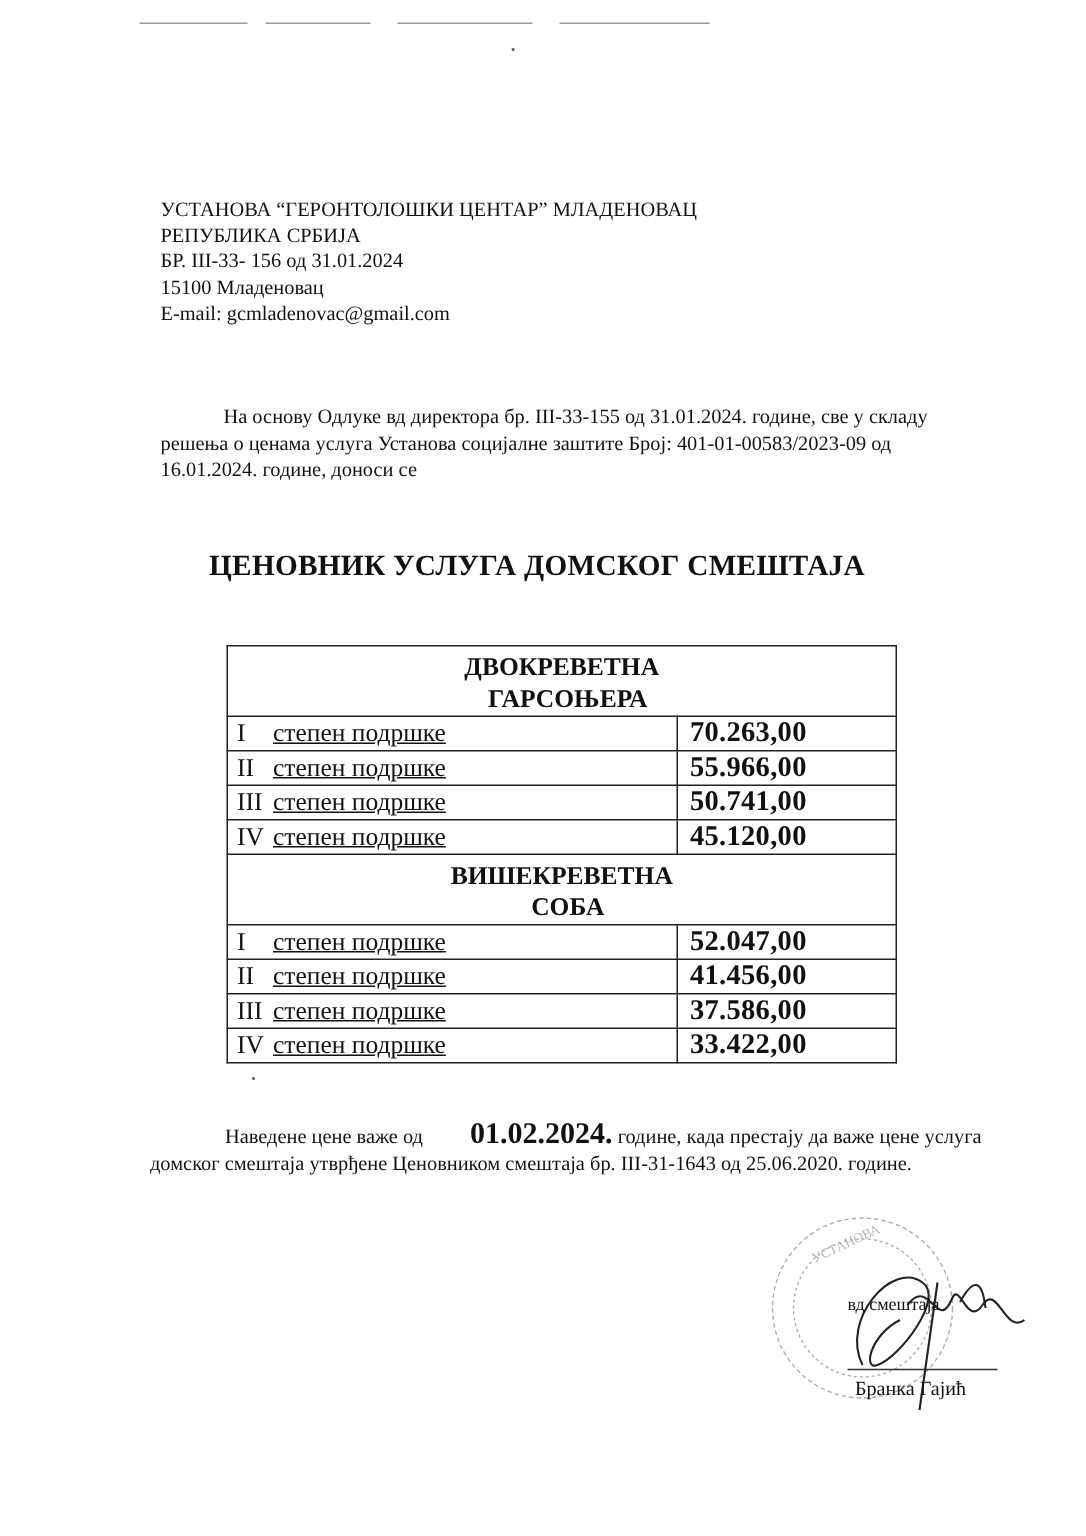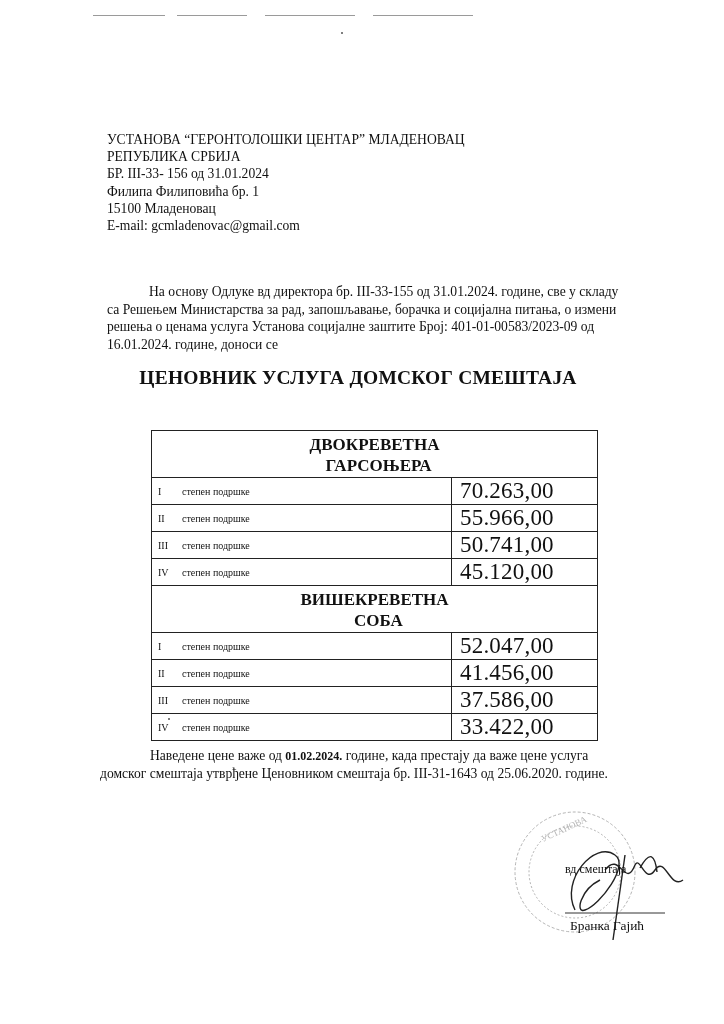--- a/index.html
+++ b/index.html
@@ -4,59 +4,57 @@
 <style>
   html, body { margin:0; padding:0; background:#ffffff; }
   body { width:724px; height:1024px; position:relative; overflow:hidden;
          font-family:"Liberation Serif", "DejaVu Serif", serif; color:#111; }
   .scanline { position:absolute; top:15px; height:1px; background:#9a9a9a; }
   .dot { position:absolute; width:2px; height:2px; background:#555; border-radius:1px; }
   .header-block { position:absolute; left:107px; top:131px; font-size:13.6px; line-height:17.2px; }
   .header-block div { white-space:nowrap; }
   .intro { position:absolute; left:107px; top:269px; width:520px; font-size:13.6px; line-height:17.5px; }
   .intro div { white-space:nowrap; }
-  .intro .indent { padding-left:42px;margin-top:14px; }
+  .intro .indent { padding-left:42px; }
   .title { position:absolute; left:0; width:708px; top:367px; text-align:center; font-weight:bold;
            font-size:19.5px; letter-spacing:0.2px; padding-left:8px; box-sizing:border-box; }
   table.prices { position:absolute; left:151px; top:430px; width:447px; border-collapse:collapse; }
   table.prices td { border:1.5px solid #222; padding:0; }
   .cat-head { text-align:center; font-weight:bold; font-size:17px; line-height:21px; height:44px; padding-top:2px !important; }
   .cat-head .l2 { display:block; padding-left:8px; }
-  .lvl { font-size:10px; height:21.5px; padding-left:6px !important; white-space:nowrap; }
+  .lvl { font-size:17px; height:21.5px; padding-left:6px !important; white-space:nowrap;text-decoration:underline; }
   .lvl .roman { display:inline-block; width:24px; }
-  .val { width:137px; font-weight:normal; font-size:23px; padding-left:8px !important; letter-spacing:0.2px; }
+  .val { width:137px; font-weight:bold; font-size:19px; padding-left:8px !important; letter-spacing:0.2px; }
   .footer { position:absolute; left:100px; top:747px; width:610px; font-size:13.6px; line-height:18px; }
   .footer div { white-space:nowrap; }
   .footer .indent { padding-left:50px; }
-  .footer b { font-size:12px; }
+  .footer b { font-size:20px;margin-left:28px; }
   .sign-area { position:absolute; left:505px; top:810px; width:210px; height:135px; }
   .sign-role { position:absolute; left:565px; top:862px; font-size:12px; white-space:nowrap; }
   .sign-name { position:absolute; left:570px; top:918px; font-size:13.4px; white-space:nowrap;text-align:right; }
 </style>
 </head>
 <body>
 
 <div class="scanline" style="left:93px;width:72px;"></div>
 <div class="scanline" style="left:177px;width:70px;"></div>
 <div class="scanline" style="left:265px;width:90px;"></div>
 <div class="scanline" style="left:373px;width:100px;"></div>
 <div class="dot" style="left:341px;top:32px;"></div>
 
 <div class="header-block">
   <div>УСТАНОВА “ГЕРОНТОЛОШКИ ЦЕНТАР” МЛАДЕНОВАЦ</div>
   <div>РЕПУБЛИКА СРБИЈА</div>
   <div>БР. III-33- 156 од 31.01.2024</div>
-  <div>Филипа  Филиповића  бр. 1</div>
   <div>15100 Младеновац</div>
   <div>E-mail: gcmladenovac@gmail.com</div>
 </div>
 
 <div class="intro">
   <div class="indent">На основу Одлуке вд директора бр. III-33-155 од 31.01.2024. године, све у складу</div>
-  <div>са Решењем Министарства за рад, запошљавање, борачка и социјална питања, о измени</div>
   <div>решења о ценама услуга Установа социјалне заштите Број: 401-01-00583/2023-09 од</div>
   <div>16.01.2024. године, доноси се</div>
 </div>
 
 <div class="title">ЦЕНОВНИК УСЛУГА  ДОМСКОГ СМЕШТАЈА</div>
 
 <table class="prices">
   <tbody>
       <tr>
     <td colspan="2" class="cat-head">

